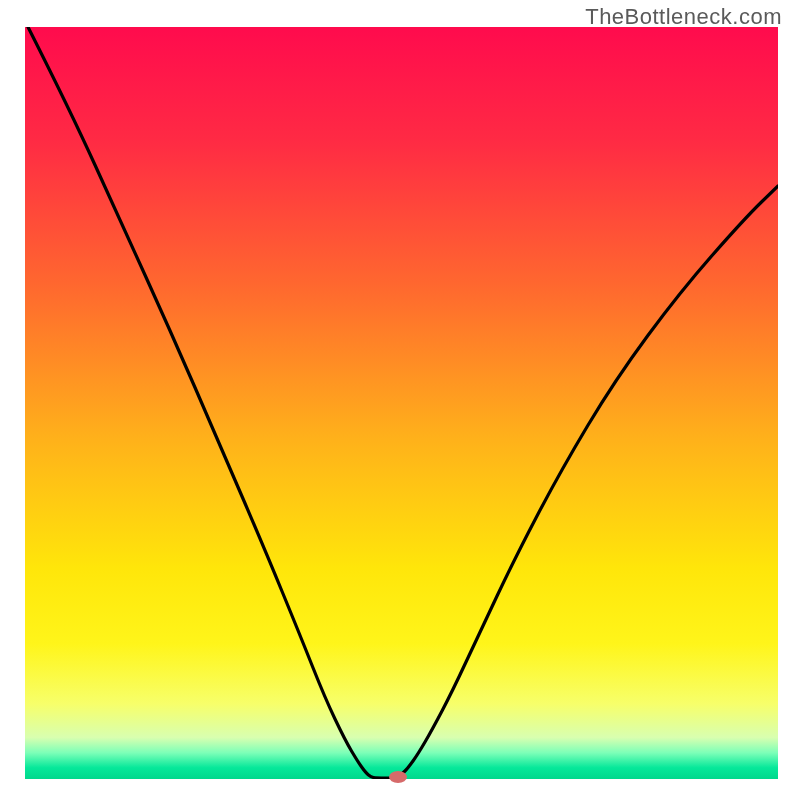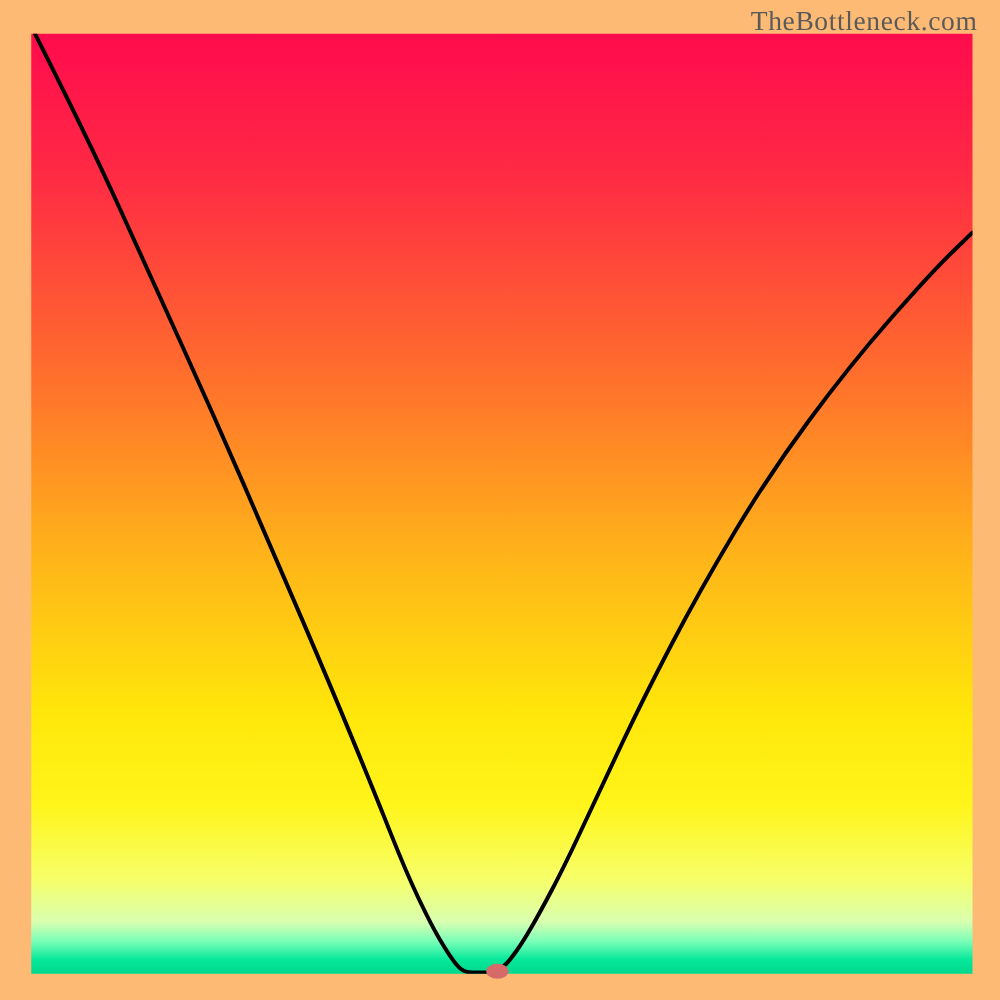--- a/index.html
+++ b/index.html
@@ -8,22 +8,21 @@
     width: 800px;
     height: 800px;
     background: #000;
     font-family: Arial, Helvetica, sans-serif;
     overflow: hidden;
   }
   .frame {
     position: relative;
     width: 800px;
     height: 800px;
-    background: #fdba74;
-    font-family: Liberation Serif, serif;
+    background: #ffffff;
   }
   .watermark {
     position: absolute;
     top: 4px;
     right: 18px;
     color: #5a5a5a;
     font-size: 22px;
     letter-spacing: 0.5px;
     font-weight: 400;
     z-index: 5;

